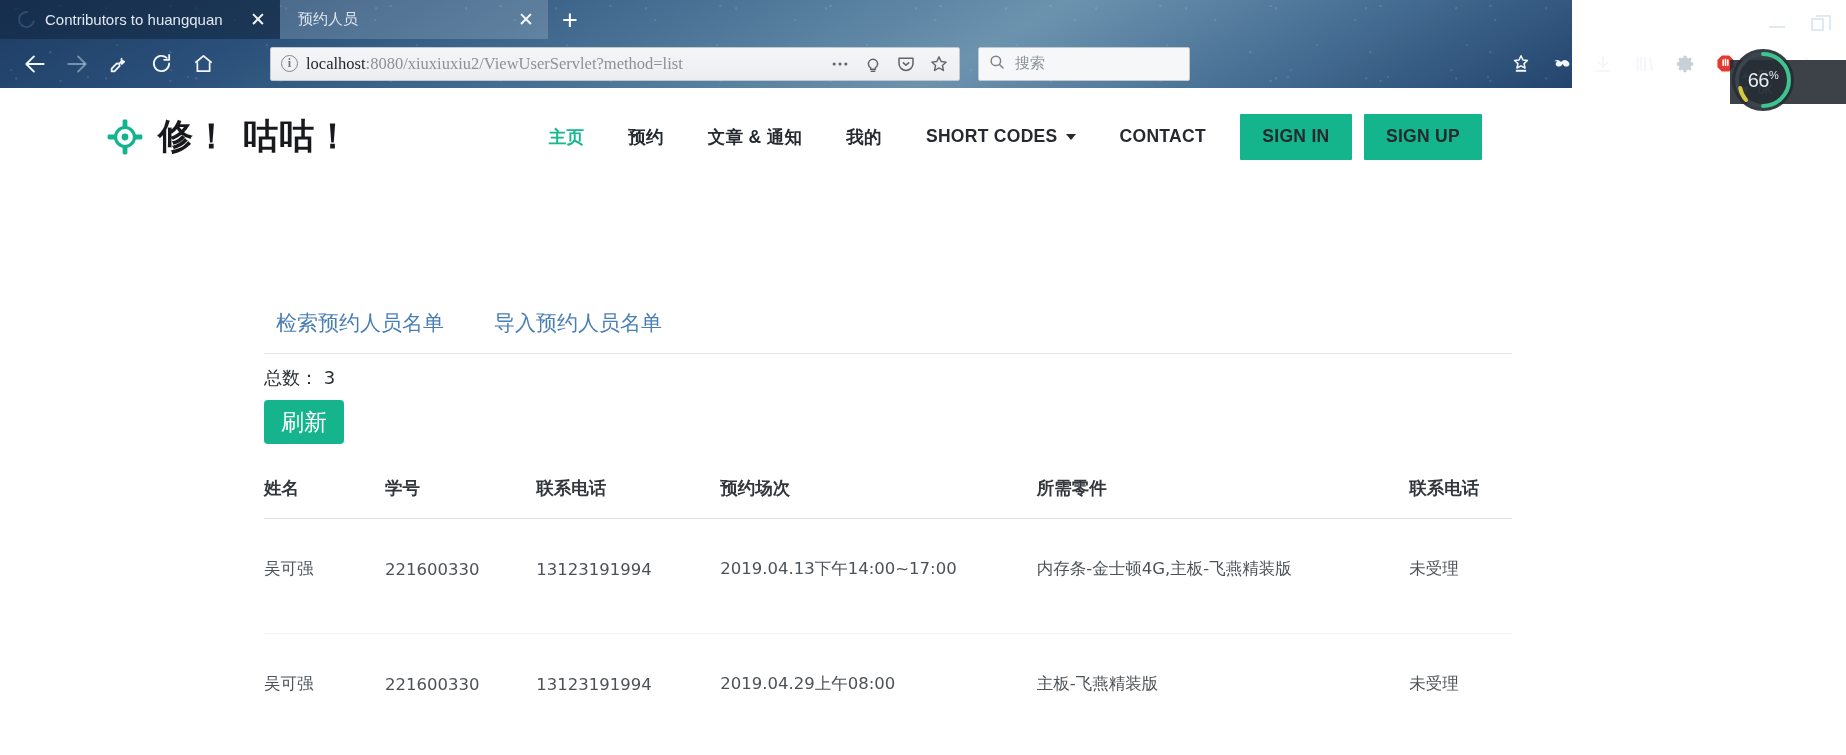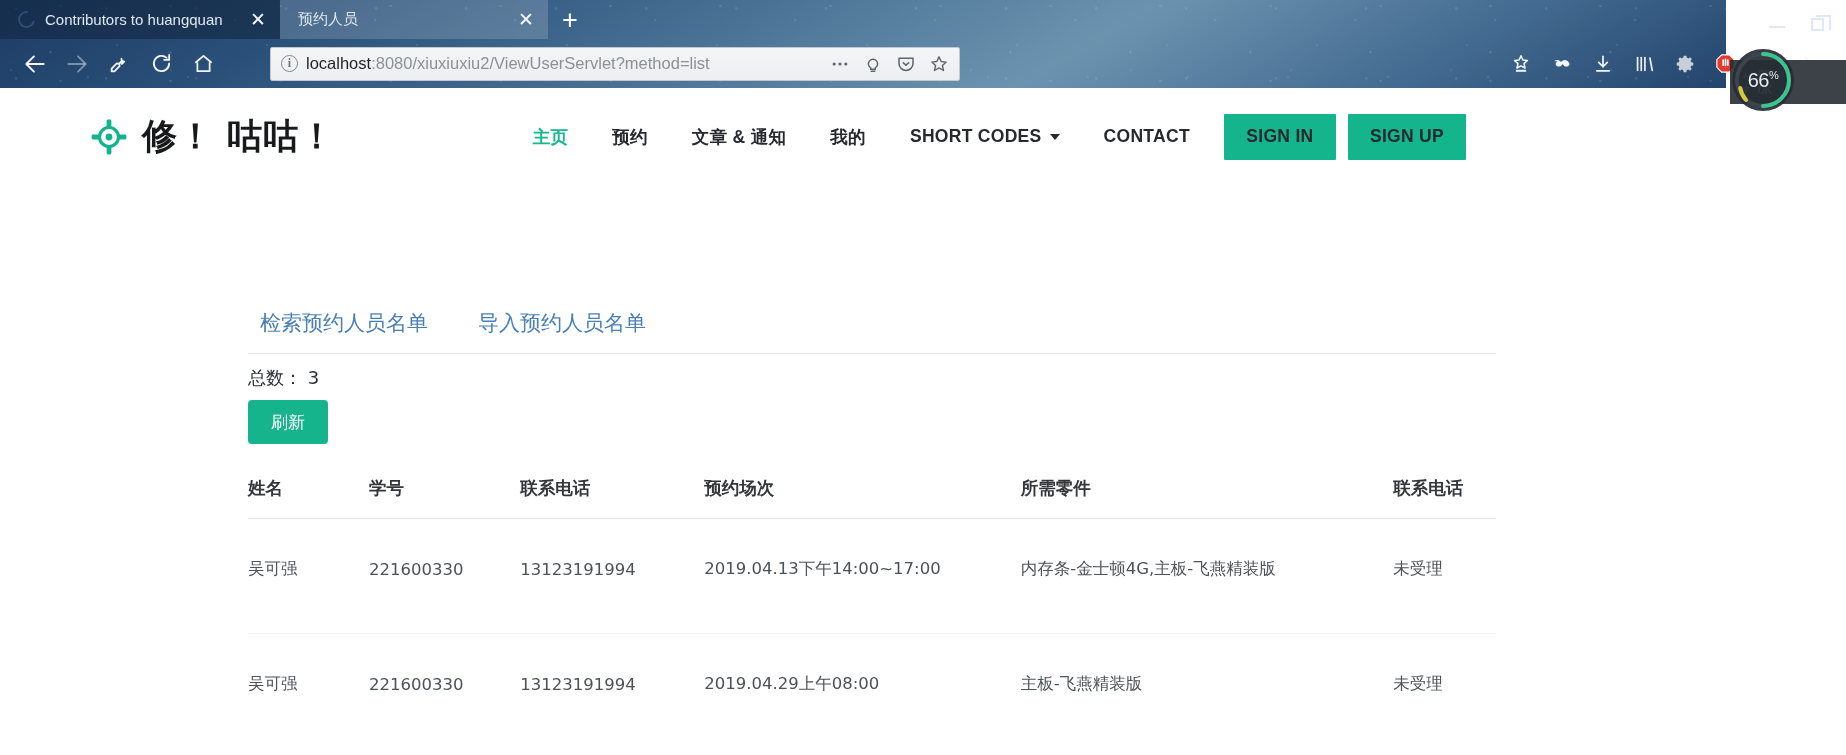--- a/index.html
+++ b/index.html
@@ -10,21 +10,21 @@
   }
 
   
   .browser {
     position: relative;
     width: 1846px; height: 755px;
     overflow: hidden;
   }
   .chrome {
     position: relative;
-    width: 1726px; height: 88px;
+    width: 1572px; height: 88px;
     background:
       radial-gradient(circle at 18% 12%, rgba(255,255,255,.10) 0 1px, transparent 1.5px),
       radial-gradient(circle at 42% 55%, rgba(255,255,255,.12) 0 1px, transparent 1.5px),
       radial-gradient(circle at 68% 25%, rgba(255,255,255,.10) 0 1px, transparent 1.5px),
       radial-gradient(circle at 88% 70%, rgba(255,255,255,.09) 0 1px, transparent 1.5px),
       radial-gradient(circle at 7% 78%, rgba(255,255,255,.08) 0 1px, transparent 1.5px),
       radial-gradient(circle at 30% 88%, rgba(255,255,255,.09) 0 1px, transparent 1.5px),
       radial-gradient(circle at 55% 8%, rgba(255,255,255,.10) 0 1px, transparent 1.5px),
       radial-gradient(circle at 78% 45%, rgba(255,255,255,.08) 0 1px, transparent 1.5px),
       linear-gradient(150deg, #1d3b63 0%, #2a5079 18%, #4a7396 42%, #6c93ae 62%, #476f94 80%, #23446d 100%);
@@ -125,21 +125,21 @@
     border: 1.4px solid #7e8793; border-radius: 50%;
     color: #6f7883; font-size: 12px; font-weight: 700;
     display: flex; align-items: center; justify-content: center;
     font-family: "Liberation Serif", serif;
   }
   .urlbar .url {
     flex: 1 1 auto;
     font-size: 16.5px;
     color: #8b9099;
     white-space: nowrap; overflow: hidden;
-    font-family: Liberation Sans, sans-serif;
+    font-family: Liberation Serif, serif;
   }
   .urlbar .url b { color: #1f2328; font-weight: 400; }
   .urlbar .uico {
     flex: 0 0 auto; color: #60666e;
     display: flex; align-items: center; justify-content: center;
     width: 25px; height: 25px;
   }
   .searchbar {
     flex: 0 0 auto;
     margin-left: 18px;
@@ -186,21 +186,21 @@
   }
   .cpu-ring .ring-svg { position: absolute; left: 0; top: 0; }
   .cpu-ring .pct {
     position: relative; z-index: 2;
     color: #e9eef3; font-size: 20px; letter-spacing: -.5px;
   }
   .cpu-ring .pct sup { font-size: 11px; }
 
   
   .page {
-    position: absolute; left: 0; top: 88px;
+    position: absolute; left: 16px; top: 88px;
     width: 1496px; height: 667px;
     background: #ffffff;
     overflow: hidden;
   }
   .site-header {
     position: relative;
     height: 97px;
     display: flex; align-items: center;
     padding: 0 0 0 90px;
   }
@@ -272,21 +272,21 @@
   .total {
     font-size: 18px; color: #2b2f33;
     padding-top: 12px;
     font-family: "DejaVu Sans", sans-serif;
   }
   .btn-refresh {
     display: inline-flex; align-items: center; justify-content: center;
     margin-top: 10px;
     width: 80px; height: 44px;
     background: #16b48d; color: #fff;
-    font-size: 17px; border: none; border-radius: 4px;
+    font-size: 23px; border: none; border-radius: 4px;
     font-family: "DejaVu Sans", sans-serif;
     cursor: pointer;
   }
 
   table.grid {
     margin-top: 26px;
     width: 1420px;
     border-collapse: collapse;
     table-layout: fixed;
   }
@@ -426,20 +426,29 @@
               <polyline points="8.2,10 12,13.4 15.8,10"></polyline>
             </svg>
         </span>
         <span class="uico">
           <svg width="20" height="20" viewBox="0 0 24 24" fill="none" stroke="currentColor" stroke-width="1.7" stroke-linejoin="round">
               <polygon points="12,3.4 14.6,9 20.6,9.7 16.1,13.8 17.4,19.8 12,16.7 6.6,19.8 7.9,13.8 3.4,9.7 9.4,9"></polygon>
             </svg>
         </span>
       </div>
 
+      <div class="searchbar">
+        <span>
+          <svg width="18" height="18" viewBox="0 0 24 24" fill="none" stroke="#7d838b" stroke-width="2" stroke-linecap="round">
+              <circle cx="10.5" cy="10.5" r="6.3"></circle>
+              <line x1="15.3" y1="15.3" x2="20" y2="20"></line>
+            </svg>
+        </span>
+        <span class="sph">搜索</span>
+      </div>
 
       <div class="toolicons">
         <span class="navicon">
           <svg width="22" height="22" viewBox="0 0 24 24" fill="none" stroke="currentColor" stroke-width="1.7" stroke-linejoin="round">
               <polygon points="12,3 14.1,7.6 19,8.2 15.3,11.6 16.4,16.4 12,14 7.6,16.4 8.7,11.6 5,8.2 9.9,7.6"></polygon>
               <line x1="6.4" y1="19.4" x2="17.6" y2="19.4" stroke-width="2.2"></line>
             </svg>
         </span>
         <span class="navicon">
           <svg width="24" height="24" viewBox="0 0 24 24" fill="currentColor">

